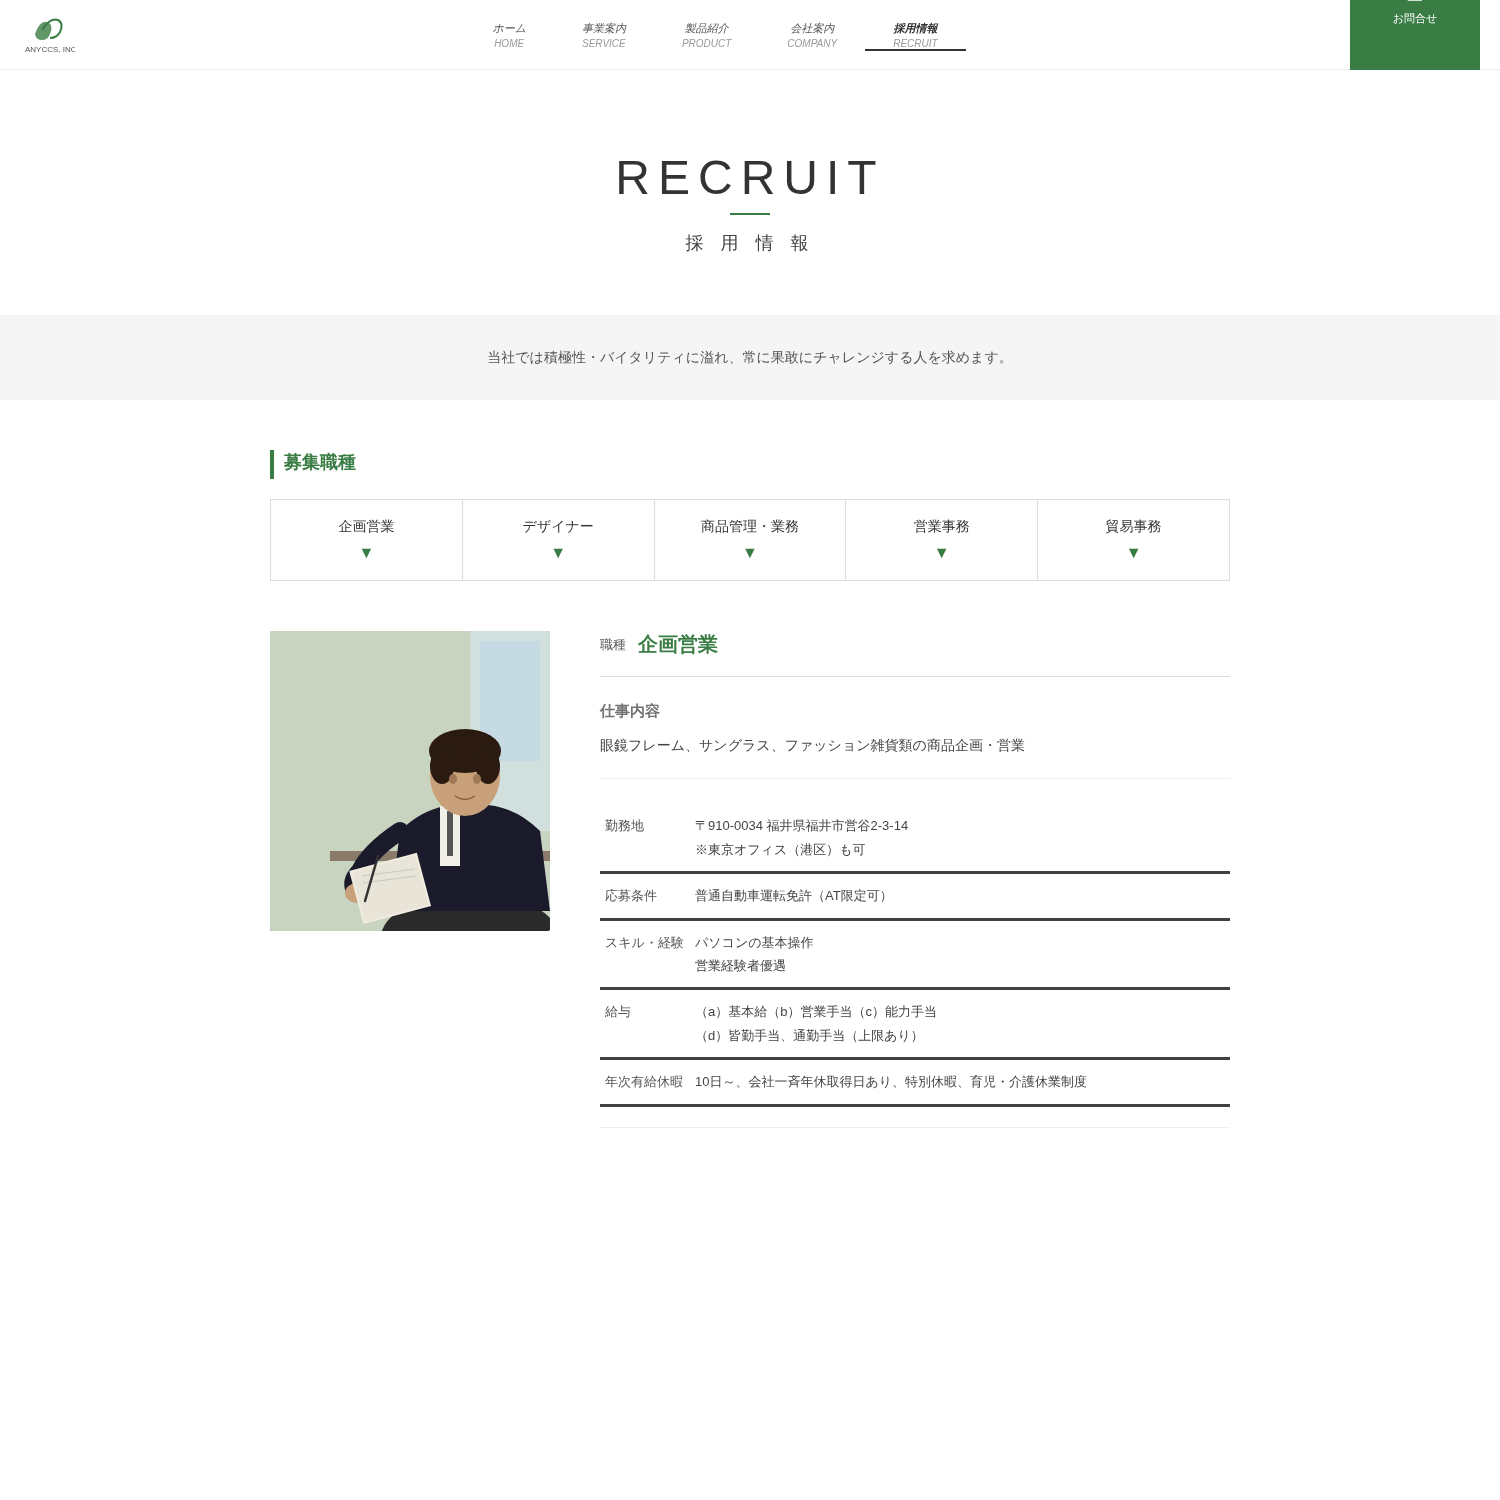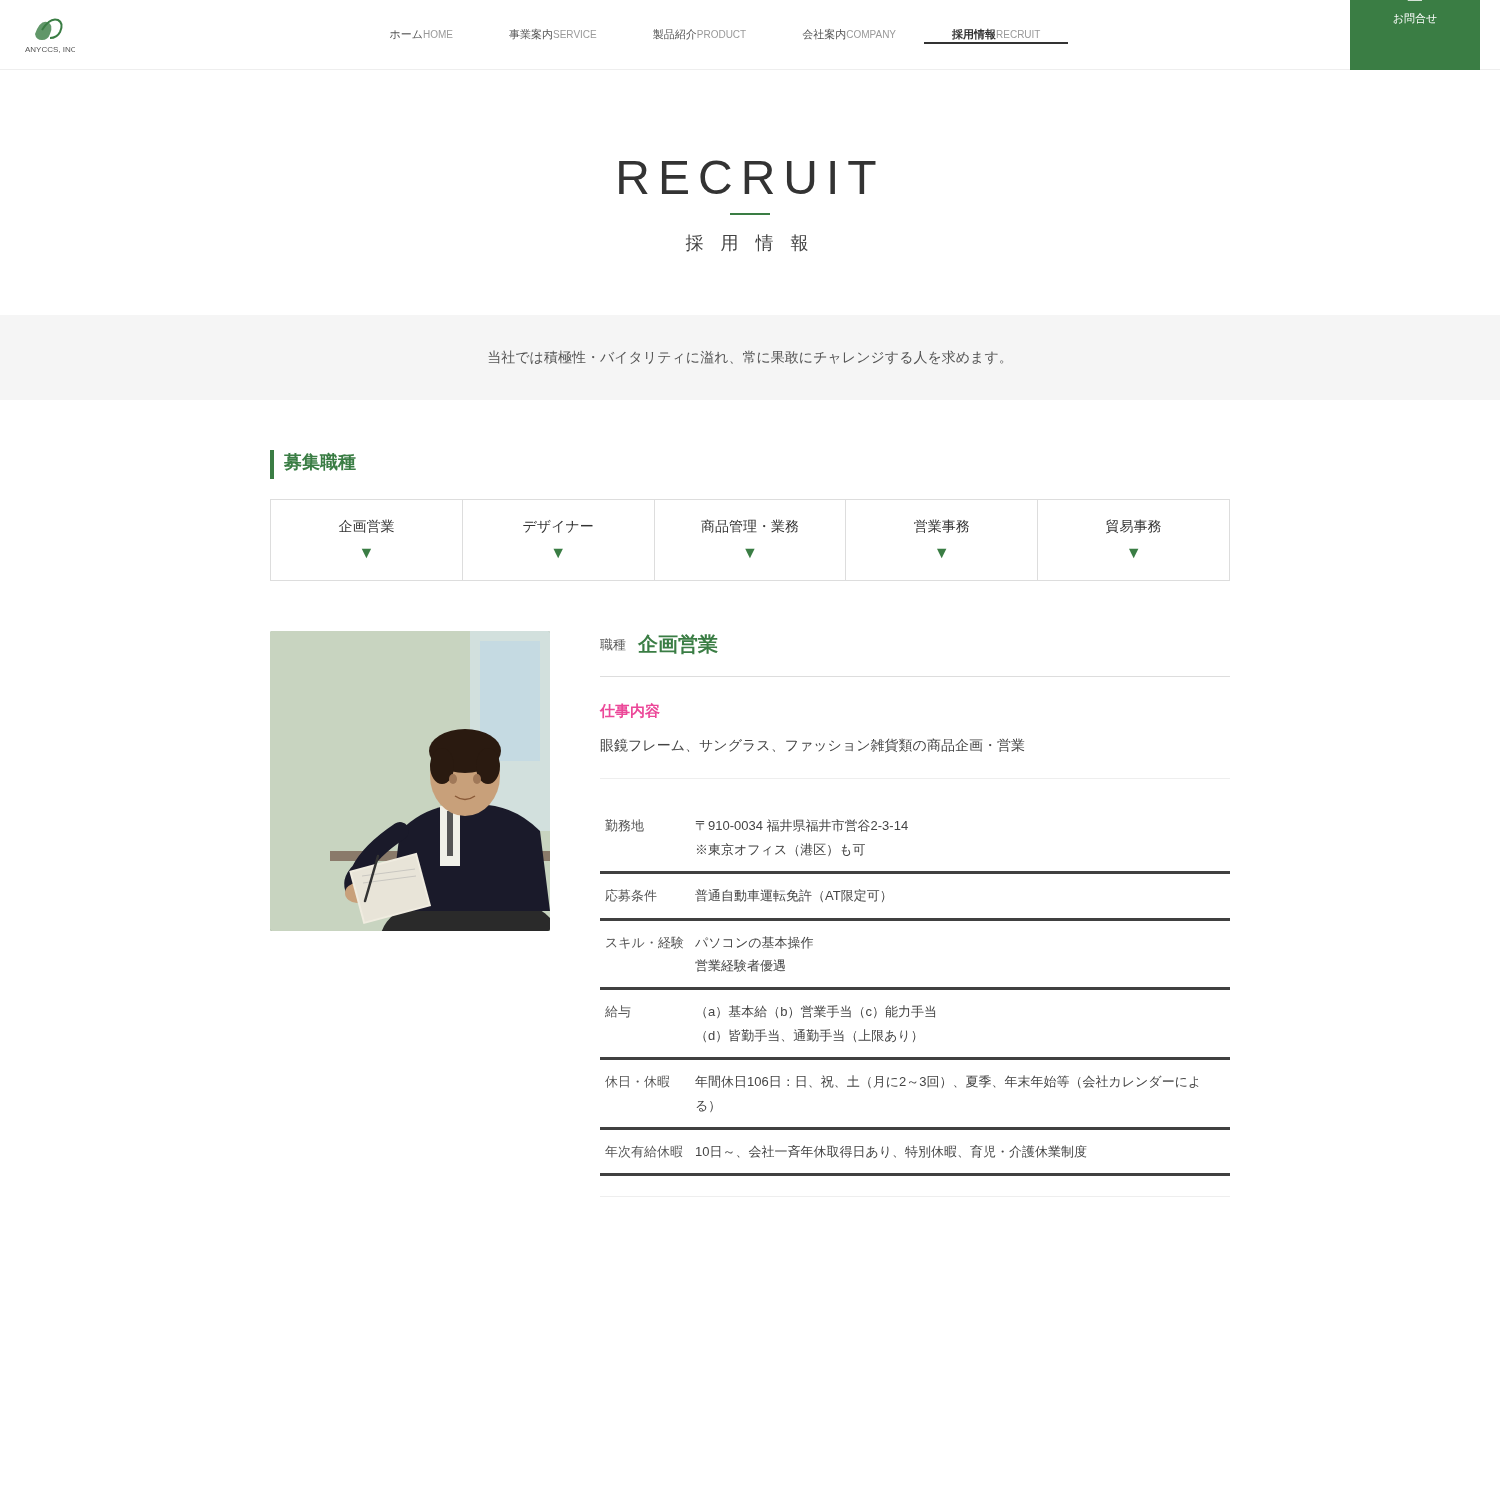--- a/index.html
+++ b/index.html
@@ -3,21 +3,21 @@
   <meta charset="utf-8">
   <style>
     * { margin: 0; padding: 0; box-sizing: border-box; }
     body { font-family: 'Hiragino Sans', 'Hiragino Kaku Gothic ProN', 'Meiryo', sans-serif; background: #fff; color: #333; font-size: 14px; }
 
     
     .header { display: flex; align-items: center; justify-content: space-between; height: 70px; padding: 0 20px; border-bottom: 1px solid #eee; background: #fff; }
     .logo-area { display: flex; align-items: center; }
     .logo-mark { width: 55px; height: 45px; margin-right: 5px; }
     .nav { display: flex; align-items: center; }
-    .nav-item { display: flex; flex-direction: row; padding: 0 28px; cursor: pointer; text-decoration: none; color: #333; }
+    .nav-item { display: flex; flex-direction: column; align-items: center; padding: 0 28px; cursor: pointer; text-decoration: none; color: #333; font-style: italic; }
     .nav-item .nav-ja { font-size: 11px; color: #555; }
     .nav-item .nav-en { font-size: 10px; color: #999; margin-top: 2px; }
     .nav-item.recruit-item .nav-ja { color: #333; font-weight: bold; }
     .contact-btn { background: #3a7d44; color: #fff; display: flex; flex-direction: column; align-items: center; justify-content: center; width: 130px; height: 70px; cursor: pointer; }
     .contact-btn .contact-icon { font-size: 20px; margin-bottom: 3px; }
     .contact-btn .contact-ja { font-size: 11px; }
     .contact-btn .contact-en { font-size: 14px; opacity: 0.8; margin-top: 44px; }
 
     
     .hero { text-align: center; padding: 80px 20px 60px; background: #fff; }
@@ -48,21 +48,21 @@
     .job-photo-img { width: 280px; height: 300px; object-fit: cover; background: linear-gradient(135deg, #b8c4b8 0%, #8a9e8a 30%, #6b7c6b 60%, #4a5e4a 100%); border-radius: 2px; overflow: hidden; position: relative; }
     .job-info { flex: 1; }
 
     
     .job-title-row { display: flex; align-items: center; gap: 12px; margin-bottom: 25px; border-bottom: 1px solid #ddd; padding-bottom: 18px; }
     .job-type-label { font-size: 13px; color: #555; }
     .job-type-name { font-size: 20px; font-weight: bold; color: #3a7d44; }
 
     
     .job-section { margin-bottom: 25px; border-bottom: 1px solid #eee; padding-bottom: 20px; }
-    .job-section-title { color: #ec4899; font-size: 15px; font-weight: bold; margin-bottom: 12px; }
+    .job-section-title { color: #737373; font-size: 15px; font-weight: bold; margin-bottom: 12px; }
     .job-section-content { color: #444; font-size: 14px; line-height: 1.8; }
 
     
     .req-table { width: 100%; border-collapse: collapse; }
     .req-table tr { border-bottom: 3px solid #404040; }
     .req-table td { padding: 10px 5px; vertical-align: top; font-size: 13px; line-height: 1.8; color: #444; }
     .req-table td:first-child { width: 90px; color: #555; white-space: nowrap; }
 
     
     .nav-item.recruit-active { position: relative; }
@@ -215,24 +215,20 @@
               </tr>
               <tr>
                 <td>スキル・経験</td>
                 <td>パソコンの基本操作<br>営業経験者優遇</td>
               </tr>
               <tr>
                 <td>給与</td>
                 <td>（a）基本給（b）営業手当（c）能力手当<br>（d）皆勤手当、通勤手当（上限あり）</td>
               </tr>
               <tr>
-                <td>休日・休暇</td>
-                <td>年間休日106日：日、祝、土（月に2～3回）、夏季、年末年始等（会社カレンダーによる）</td>
-              </tr>
-              <tr>
                 <td>年次有給休暇</td>
                 <td>10日～、会社一斉年休取得日あり、特別休暇、育児・介護休業制度</td>
               </tr>
             </tbody>
         </table>
       </div>
     </div>
   </div>
 </main>
 

